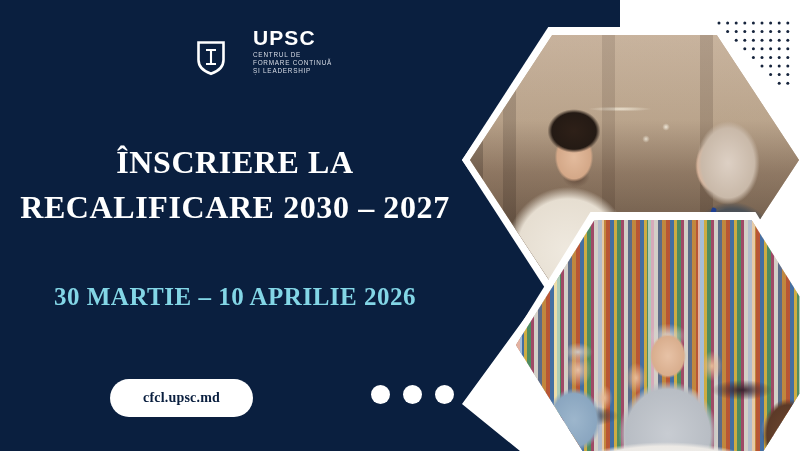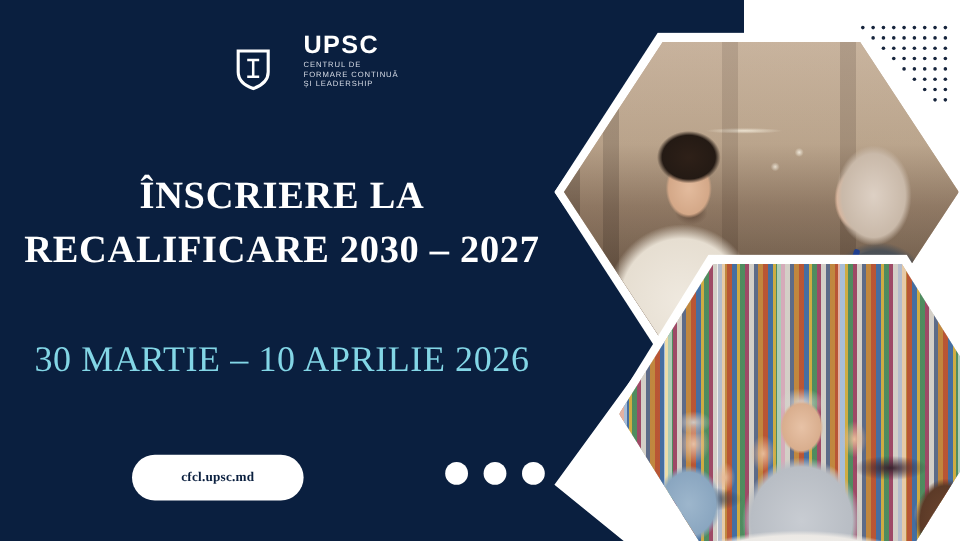--- a/index.html
+++ b/index.html
@@ -63,38 +63,38 @@
     margin-top:14px;
   }
   .headline span { display:block; white-space:nowrap; }
 
   
   .dateline {
     position:absolute; left:0; top:283px; width:470px;
     text-align:center;
     color:#83d6e6;
     font-family:"Liberation Serif", serif;
-    font-weight:normal;
-    font-size:30px;
+    font-weight:bold;
+    font-size:25px;
     letter-spacing:0.5px;
     white-space:nowrap;
     z-index:6;
   }
 
   
   .url-pill {
     position:absolute; left:110px; top:379px;
     width:143px; height:38px;
     background:#ffffff;
     border-radius:19px;
     display:flex; align-items:center; justify-content:center;
     color:#0a1f3f;
     font-family:"Liberation Serif", serif;
     font-weight:bold;
-    font-size:11px;
+    font-size:14px;
     letter-spacing:0.2px;
     z-index:6;
   }
 
   
   .dots-row {
     position:absolute; left:371px; top:385px;
     display:flex; gap:13px;
     z-index:6;
   }

